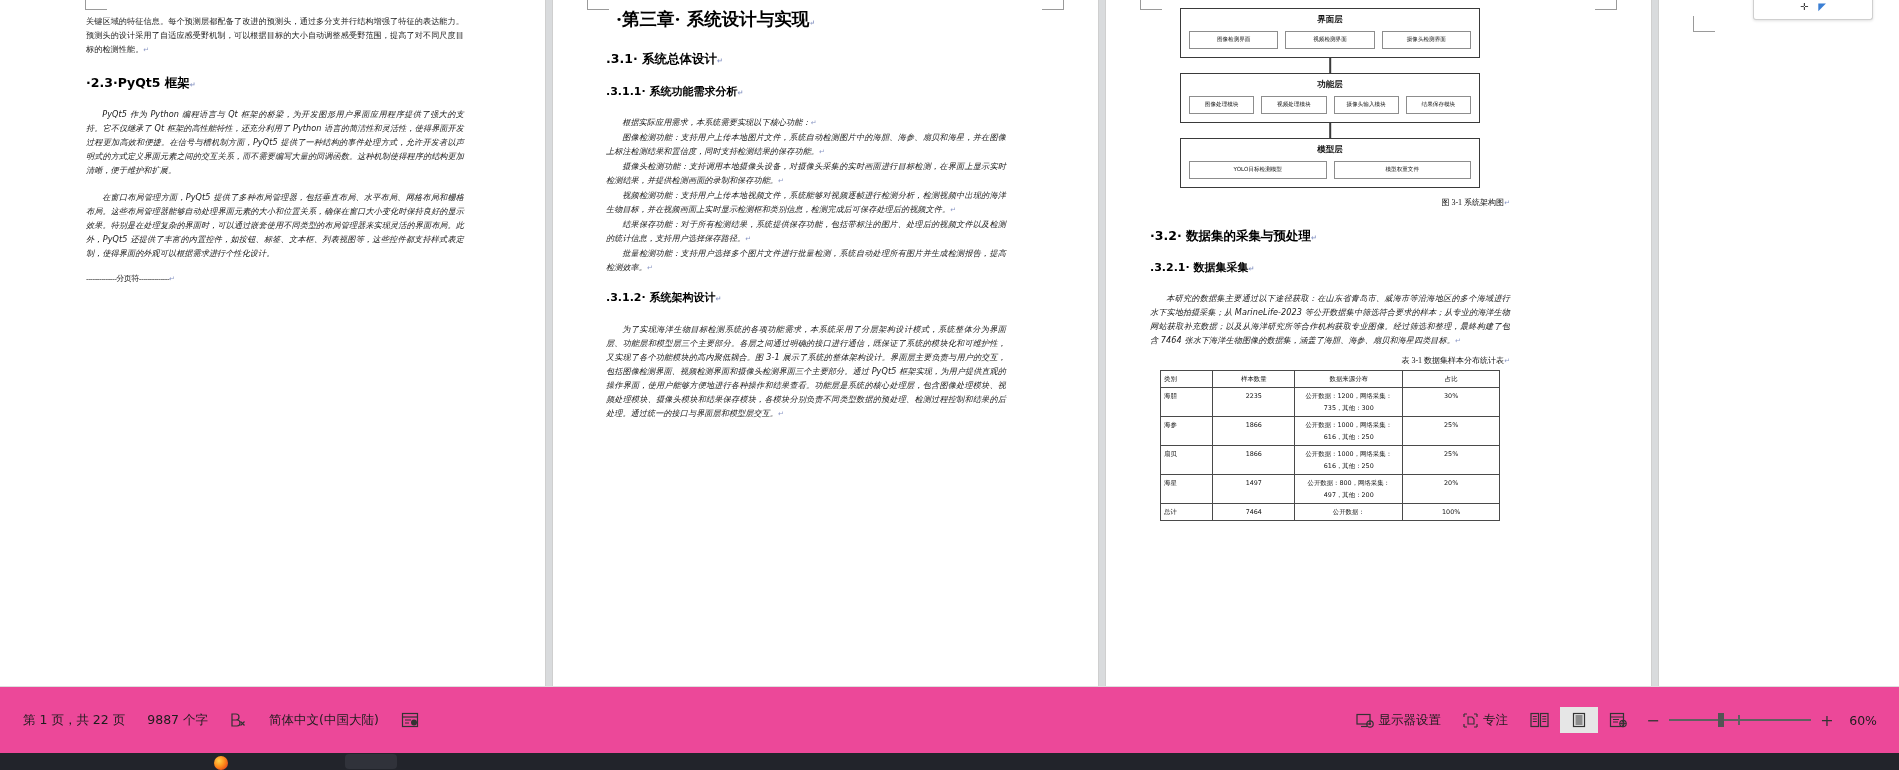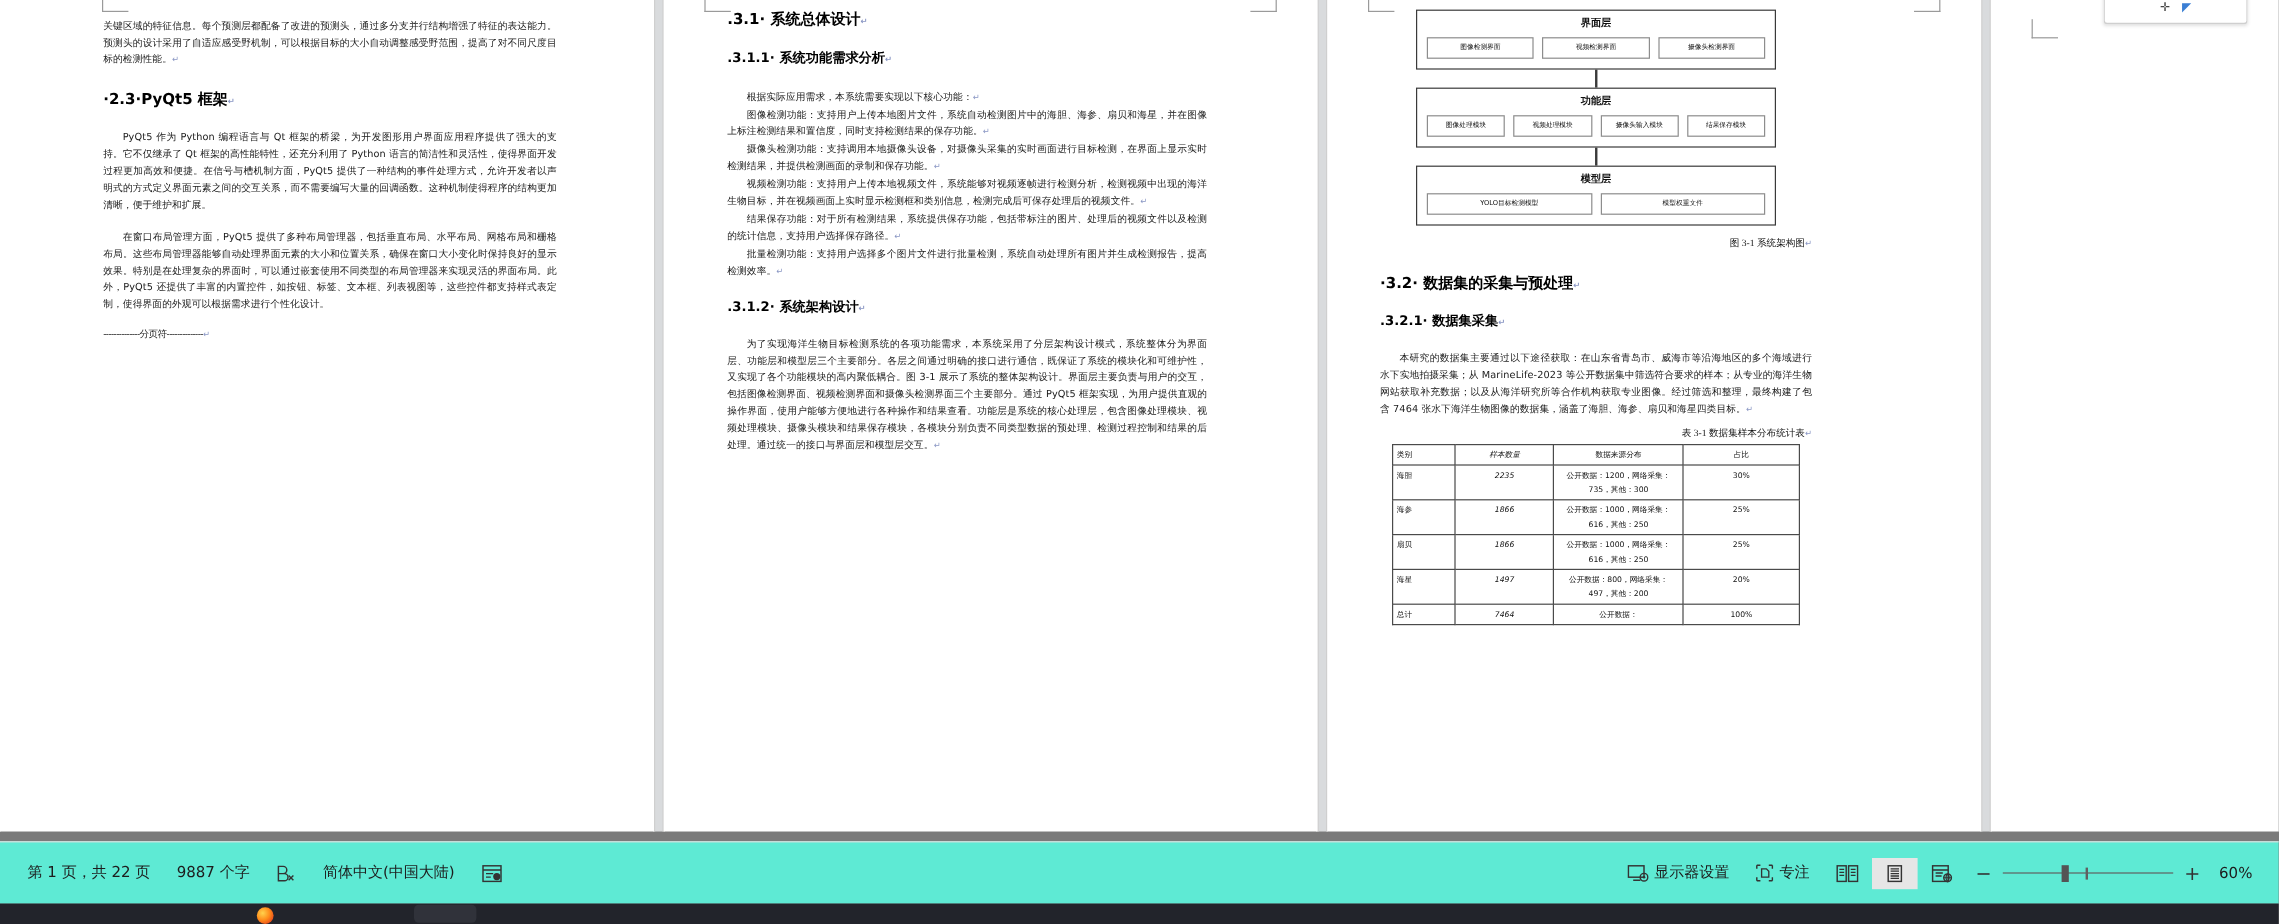--- a/index.html
+++ b/index.html
@@ -32,21 +32,21 @@
   .cmark { position: absolute; border-color: #9a9a9a; border-style: solid; border-width: 0; }
   .cmark.tl { border-left-width:1px; border-bottom-width:1px; width:22px; height:16px; left:85px; top:0px; }
   .cmark.tr { border-right-width:1px; border-bottom-width:1px; width:22px; height:16px; right:42px; top:0px; }
 
   
   .body-text {
     font-family: "DejaVu Sans", "Liberation Sans", sans-serif;
     font-size: 8.1px; line-height: 14.0px; color: #1a1a1a;
     text-align: justify; letter-spacing: 0.1px;
   }
-  .indent { text-indent: 2em; }
+  .indent { text-indent: 2em; font-style: italic; }
   .h1 {
     font-family: "DejaVu Serif", "Liberation Serif", serif;
     font-size: 17.5px; font-weight: bold; color: #000; line-height: 1.3;
   }
   .h2 {
     font-family: "DejaVu Sans", "Liberation Sans", sans-serif;
     font-size: 12.5px; font-weight: bold; color: #000; line-height: 1.3;
   }
   .h3 {
     font-family: "DejaVu Sans", "Liberation Sans", sans-serif;
@@ -92,38 +92,38 @@
   
   table.datatable {
     border-collapse: collapse; width: 340px; margin: 4px auto 0;
     font-family:"DejaVu Sans", sans-serif;
   }
   table.datatable td, table.datatable th {
     border:1px solid #4a4a4a; font-size:6.4px; color:#111; font-weight:normal;
     padding:2px 3px; vertical-align:top; line-height:12px;
   }
   .c-cat   { width:46px; text-align:left; }
-  .c-count { width:72px; text-align:center;font-style:italic; }
+  .c-count { width:72px; text-align:center; }
   .c-src   { width:95px; text-align:center; }
   .c-pct   { width:85px; text-align:center; }
 
   
   .mini-popup {
     position:absolute; left:1753px; top:-6px; width:120px; height:26px;
     background:#ffffff; border:1px solid #cfcfcf; border-top:none;
     border-radius:0 0 3px 3px; display:flex; align-items:center;
     justify-content:center; gap:10px; box-shadow:0 1px 3px rgba(0,0,0,.12);
   }
   .mini-popup .mi { font-size:10px; color:#444; }
   .mini-popup .mi.blue { color:#3b7fd4; }
 
   
   .statusbar {
-    position:absolute; left:0; right:0; bottom:17px; height:52px;
-    background:#5eead4; border-top:1px solid #dedede;
+    position:absolute; left:0; right:0; bottom:17px; height:67px;
+    background:#ec4899; border-top:1px solid #dedede;
     display:flex; align-items:center; font-size:12.5px; color:#1d1d1d;
     font-family:"DejaVu Sans","Liberation Sans",sans-serif;
   }
   .sb-left { display:flex; align-items:center; gap:0; padding-left:12px; }
   .sb-right { display:flex; align-items:center; gap:0; margin-left:auto; padding-right:14px; }
   .sb-item {
     display:flex; align-items:center; gap:5px; padding:5px 11px;
     white-space:nowrap;
   }
   .sb-item.boxed { background:#e6e6e6; }
@@ -189,20 +189,23 @@
         <div class="sep">
           <span>--------------分页符--------------</span><span class="pilcrow">↵</span>
         </div>
       </div>
     </div>
 
     <div class="page p2">
       <div class="cmark tl" style="left:34px;"></div>
       <div class="cmark tr" style="right:34px;"></div>
       <div class="pad">
+        <div class="h1 center" style="text-align:left; padding-left:10px; margin-bottom:20px;">
+          <span>·第三章· 系统设计与实现</span><span class="pilcrow">↵</span>
+        </div>
 
         <div class="h2" style="margin-bottom:18px;">
           <span>.3.1· 系统总体设计</span><span class="pilcrow">↵</span>
         </div>
 
         <div class="h3" style="margin-bottom:16px;">
           <span>.3.1.1· 系统功能需求分析</span><span class="pilcrow">↵</span>
         </div>
 
         <div class="body-text indent" style="margin-bottom:0;">

